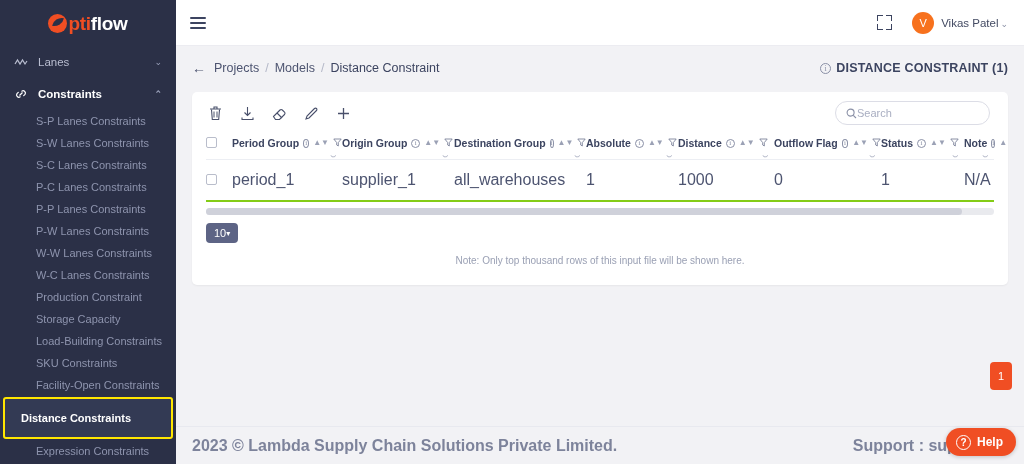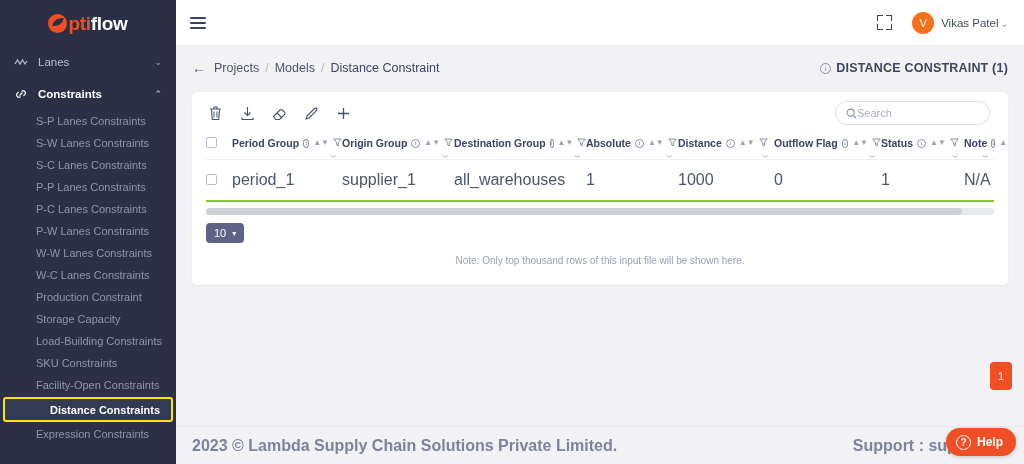--- a/index.html
+++ b/index.html
@@ -66,23 +66,23 @@
     font-size: 11px;
     color: #8e94ae;
     cursor: pointer;
     white-space: nowrap;
   }
   .sub-item.active {
     color: #ffffff;
     font-weight: bold;
     border: 2px solid #ffe600;
     border-radius: 3px;
-    height: 25px;
+    height: 42px;
     margin: 1px 3px 1px 3px;
-    padding-left: 45px;
+    padding-left: 16px;
     background: #333a54;
   }
 
   
   .main { flex: 1; height: 464px; position: relative; background: #f2f2f5; overflow: hidden;}
 
   .topbar {
     height: 46px; background: #ffffff;
     display: flex; align-items: center;
     padding: 0 16px 0 14px;
@@ -187,21 +187,21 @@
     margin: 6px 14px 0 14px; height: 7px; background: #e9eaee; border-radius: 4px;
     position: relative; cursor: pointer;
   }
   .hscroll .thumb {
     position: absolute; left:0; top:0; height: 7px; width: 96%;
     background: #cfd1da; border-radius: 4px;
   }
   .pagerow { display:flex; align-items:center; padding: 8px 14px 0 14px; }
   .pagesize {
     background: #5d6485; color:#fff; font-size: 11px; border-radius: 4px;
-    padding: 4px 8px; display:flex; align-items:center; gap:6px; cursor:pointer;
+    padding: 4px 8px; display:flex; align-items:center; cursor:pointer;
   }
   .pagesize .cv { font-size: 8px; }
   .note {
     text-align:center; font-size: 10px; color:#9aa0b4; margin-top: 12px;
   }
   .pagenum {
     width: 22px; height: 28px; background:#f04e23; color:#fff; border-radius:4px;
     font-size: 11px; display:flex; align-items:center; justify-content:center; cursor:pointer;
   }
 
@@ -265,24 +265,24 @@
         <div class="sub-item">
           <span>S-P Lanes Constraints</span>
         </div>
         <div class="sub-item">
           <span>S-W Lanes Constraints</span>
         </div>
         <div class="sub-item">
           <span>S-C Lanes Constraints</span>
         </div>
         <div class="sub-item">
+          <span>P-C Lanes Constraints</span>
+        </div>
+        <div class="sub-item">
           <span>P-P Lanes Constraints</span>
-        </div>
-        <div class="sub-item">
-          <span>P-C Lanes Constraints</span>
         </div>
         <div class="sub-item">
           <span>P-W Lanes Constraints</span>
         </div>
         <div class="sub-item">
           <span>W-W Lanes Constraints</span>
         </div>
         <div class="sub-item">
           <span>W-C Lanes Constraints</span>
         </div>

